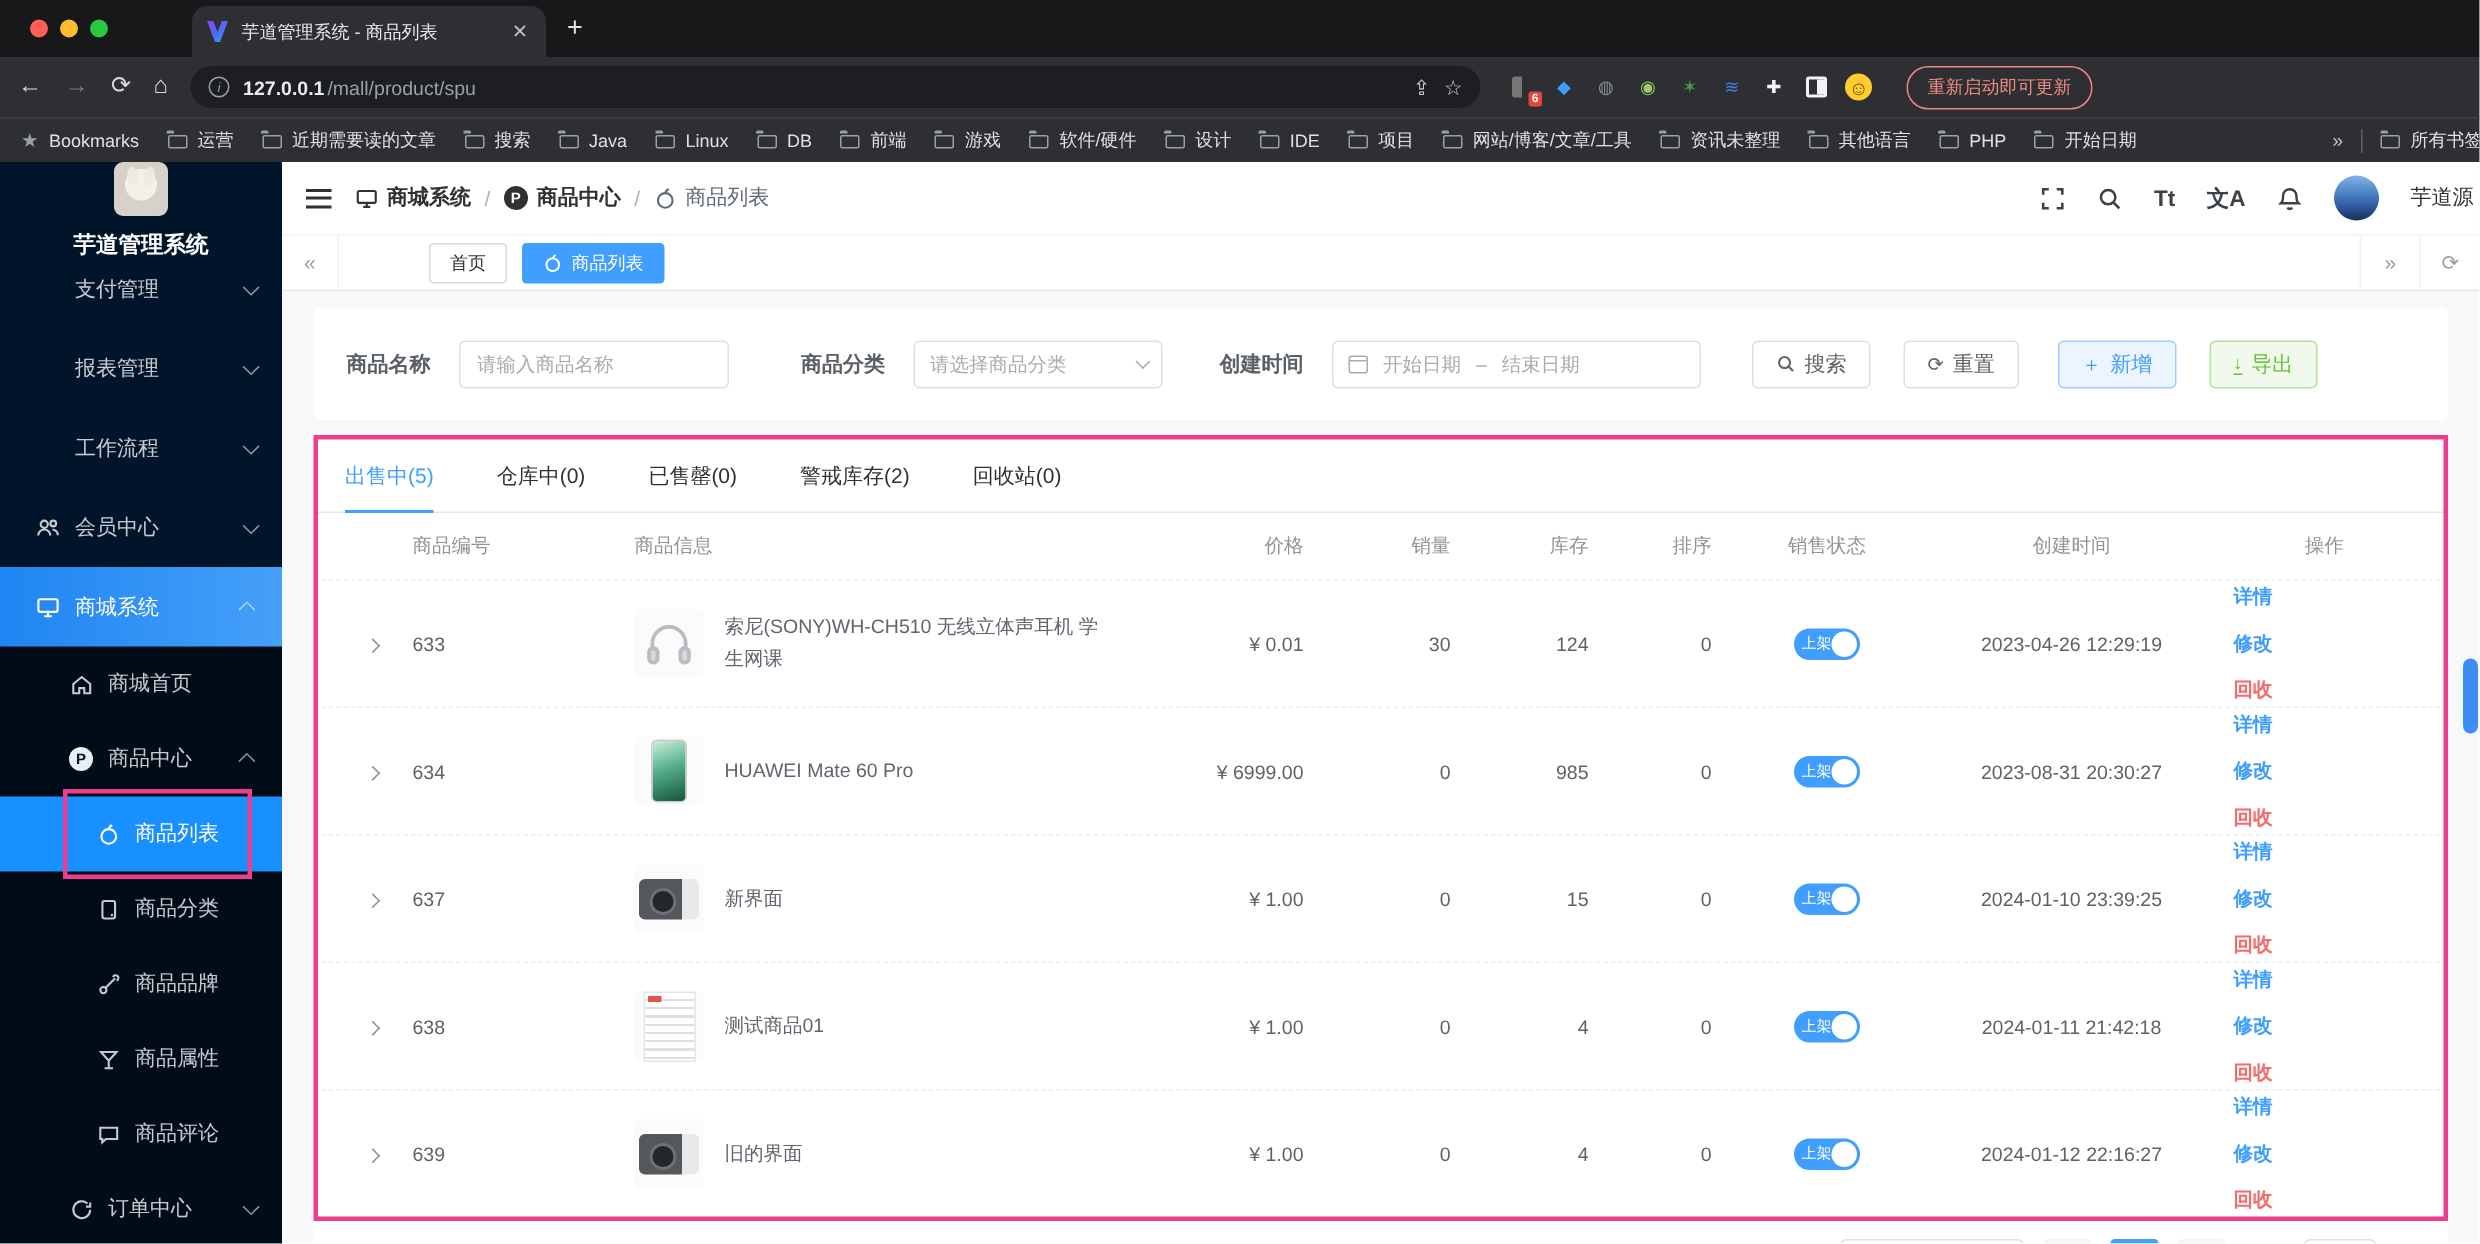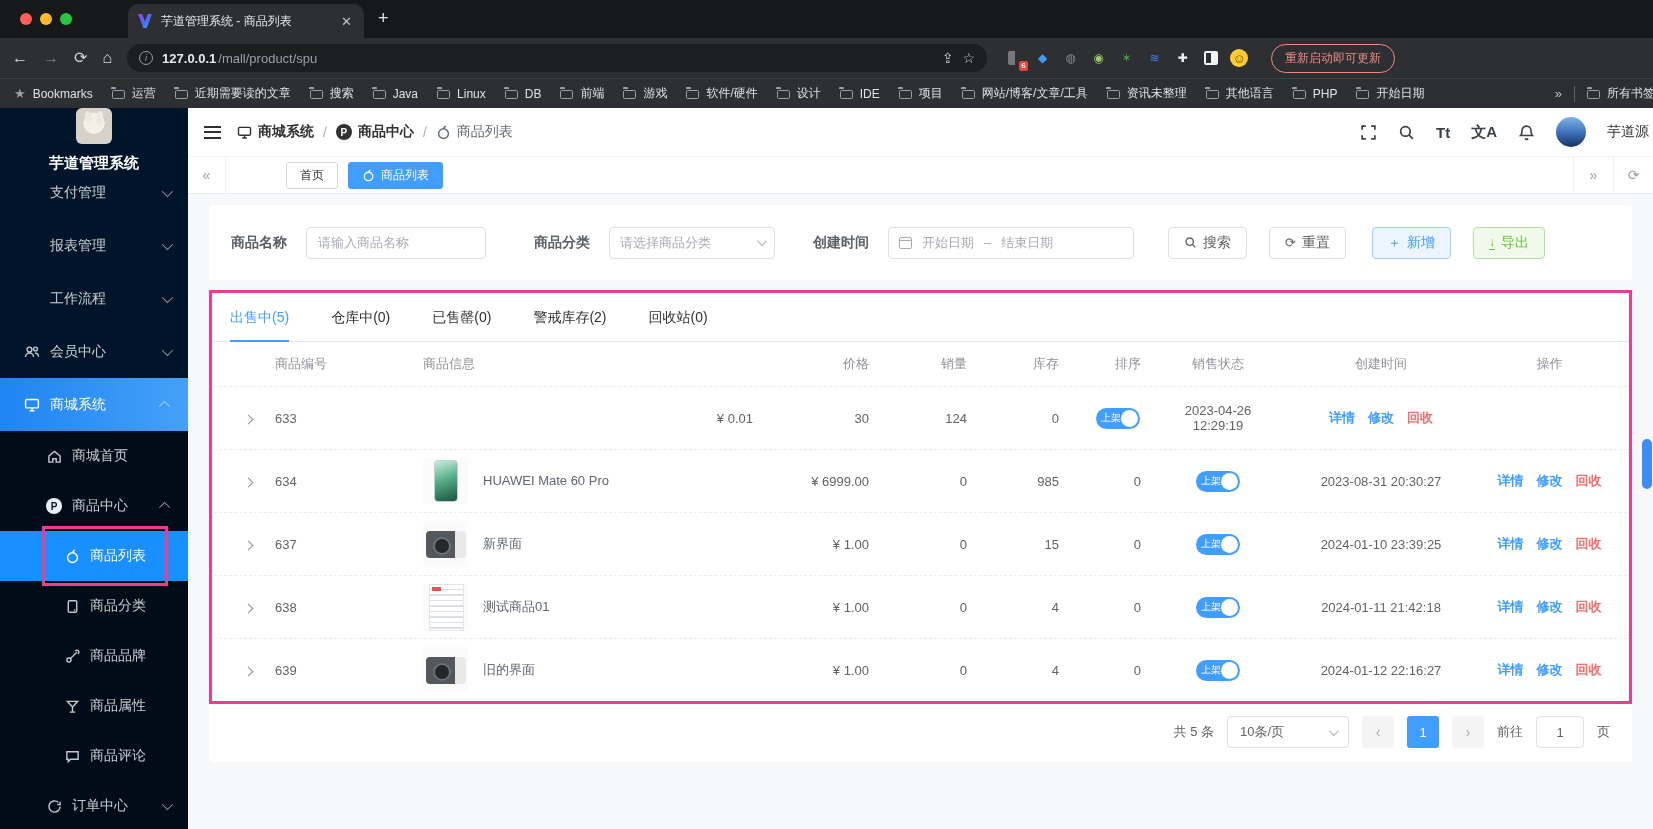--- a/index.html
+++ b/index.html
@@ -131,21 +131,21 @@
   .pimg{width:46px;height:46px;flex:none;display:flex;align-items:center;justify-content:center;background:#fbfbfb;border-radius:3px;}
   .ph-in{width:24px;height:42px;border-radius:4px;background:linear-gradient(160deg,#cdeede 0%,#57b08a 45%,#17543c 100%);border:1px solid #c9cdd1;}
   .proj-in{width:40px;height:27px;border-radius:4px;background:linear-gradient(90deg,#54585c 0 72%,#e9e9e9 72%);position:relative;}
   .proj-in::before{content:"";position:absolute;left:7px;top:6px;width:14px;height:14px;border-radius:50%;background:#24282c;border:2px solid #6d7175;}
   .doc-in{width:35px;height:47px;background:repeating-linear-gradient(#ffffff 0 4px,#dcdfe3 4px 5.5px);border:1px solid #e3e5e8;position:relative;}
   .doc-in::before{content:"";position:absolute;left:2px;top:2px;width:9px;height:4px;background:#e2554d;}
   .pname{max-width:250px;line-height:1.6;color:#5f6670;}
   .toggle{width:44px;height:21px;border-radius:11px;background:#409eff;display:inline-flex;align-items:center;position:relative;}
   .t-label{font-style:normal;color:#fff;font-size:10px;margin-left:5px;}
   .t-knob{position:absolute;right:2px;top:2px;width:17px;height:17px;border-radius:50%;background:#fff;}
-  .ops{display:flex;gap:13px;justify-content:center;}
+  .ops{display:flex;gap:13px;justify-content:center;flex-direction:column;}
   .lnk{font-size:13px;font-weight:700;color:#409eff;text-decoration:none;cursor:pointer;white-space:nowrap;}
   .lnk.red{color:#f56c6c;font-family:Liberation Mono, monospace;}
   .pagerow{display:flex;align-items:center;justify-content:flex-end;gap:13px;padding:15px 22px 10px;font-size:13px;color:#606266;}
   .psel{width:122px;height:32px;border:1px solid #dcdfe6;border-radius:4px;display:flex;align-items:center;justify-content:space-between;padding:0 12px;color:#606266;background:#fff;}
   .pgbtn{width:32px;height:32px;border-radius:3px;background:#f4f4f5;color:#a8abb2;display:flex;align-items:center;justify-content:center;font-size:14px;}
   .pgbtn.cur{background:#409eff;color:#fff;font-size:13px;}
   .goto-inp{width:48px;height:32px;text-align:center;}
   .scroll-thumb{position:absolute;right:1px;top:439px;width:10px;height:50px;border-radius:5px;background:#3e8df6;z-index:9;}
 </style>
 </head>
@@ -519,20 +519,30 @@
             <span class="hc r">库存</span>
             <span class="hc r">排序</span>
             <span class="hc c">销售状态</span>
             <span class="hc c">创建时间</span>
             <span class="hc c">操作</span>
           </div>
 
           <div class="tgrid trow trowline">
             <span class="cell"><i class="chev-r"></i></span>
             <span class="cell">633</span>
+            <span class="cell info">
+              <span class="pimg">
+                <svg width="38" height="38" viewBox="0 0 24 24" fill="none" stroke="#b9bdc2" stroke-width="1.6">
+                    <path d="M5 16v-4a7 7 0 0 1 14 0v4"></path>
+                    <rect x="3.6" y="14" width="3.6" height="6" rx="1.6" fill="#d7dadd" stroke="#b9bdc2"></rect>
+                    <rect x="16.8" y="14" width="3.6" height="6" rx="1.6" fill="#d7dadd" stroke="#b9bdc2"></rect>
+                  </svg>
+              </span>
+              <span class="pname">索尼(SONY)WH-CH510 无线立体声耳机 学生网课</span>
+            </span>
             <span class="cell r">¥ 0.01</span>
             <span class="cell r">30</span>
             <span class="cell r">124</span>
             <span class="cell r">0</span>
             <span class="cell c"><span class="toggle">
                   <i class="t-label">上架</i>
                   <i class="t-knob"></i>
                 </span></span>
             <span class="cell c">2023-04-26 12:29:19</span>
             <span class="cell ops">

